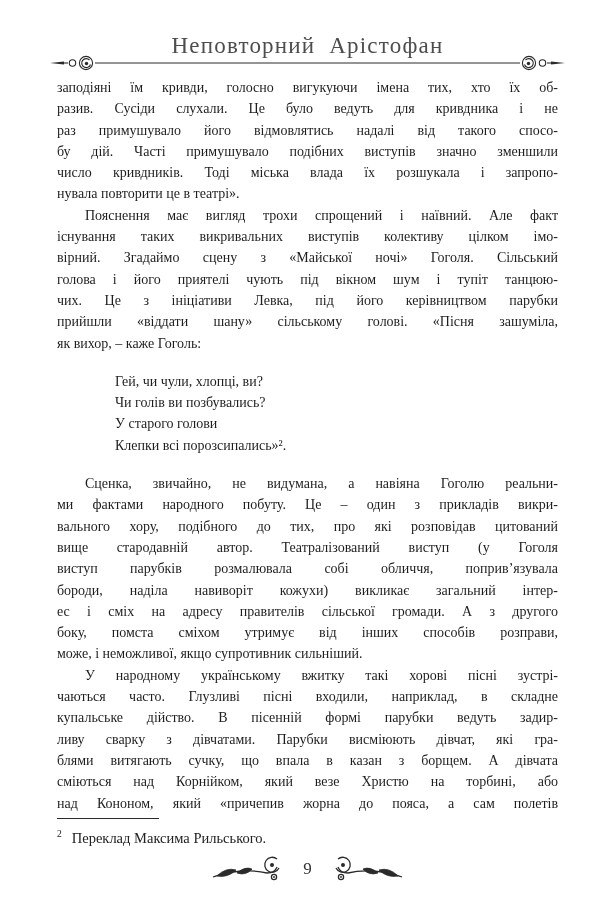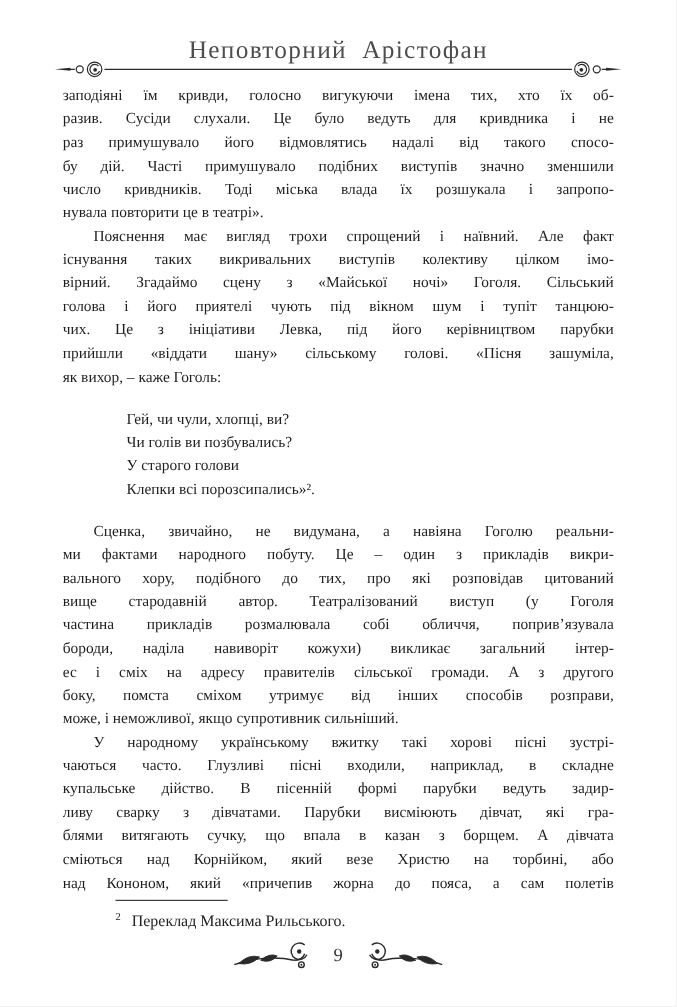--- a/index.html
+++ b/index.html
@@ -59,21 +59,20 @@
     margin: 17px 0 17px 58px;
   }
   .verse .line { text-align: left; }
 
   
   .footnote-block {
     position: absolute;
     top: 818px;
     left: 57px;
     width: 501px;
-    margin-left: 48px;
   }
   .footnote-rule {
     width: 102px;
     height: 0;
     border-top: 1.4px solid #2a2a2a;
     margin-bottom: 6px;
   }
   .footnote-line {
     font-size: 14.5px;
     line-height: 18px;
@@ -153,21 +152,21 @@
         <div class="line">Гей, чи чули, хлопці, ви?</div>
         <div class="line">Чи голів ви позбувались?</div>
         <div class="line">У старого голови</div>
         <div class="line">Клепки всі порозсипались»².</div>
       </div>
       <div class="para">
         <div class="line justify indent">Сценка, звичайно, не видумана, а навіяна Гоголю реальни-</div>
         <div class="line justify">ми фактами народного побуту. Це – один з прикладів викри-</div>
         <div class="line justify">вального хору, подібного до тих, про які розповідав цитований</div>
         <div class="line justify">вище стародавній автор. Театралізований виступ (у Гоголя</div>
-        <div class="line justify">частина прикладів розмалювала собі обличчя, поприв’язувала</div>
+        <div class="line justify">виступ парубків розмалювала собі обличчя, поприв’язувала</div>
         <div class="line justify">бороди, наділа навиворіт кожухи) викликає загальний інтер-</div>
         <div class="line justify">ес і сміх на адресу правителів сільської громади. А з другого</div>
         <div class="line justify">боку, помста сміхом утримує від інших способів розправи,</div>
         <div class="line">може, і неможливої, якщо супротивник сильніший.</div>
       </div>
       <div class="para">
         <div class="line justify indent">У народному українському вжитку такі хорові пісні зустрі-</div>
         <div class="line justify">чаються часто. Глузливі пісні входили, наприклад, в складне</div>
         <div class="line justify">купальське дійство. В пісенній формі парубки ведуть задир-</div>
         <div class="line justify">ливу сварку з дівчатами. Парубки висміюють дівчат, які гра-</div>

